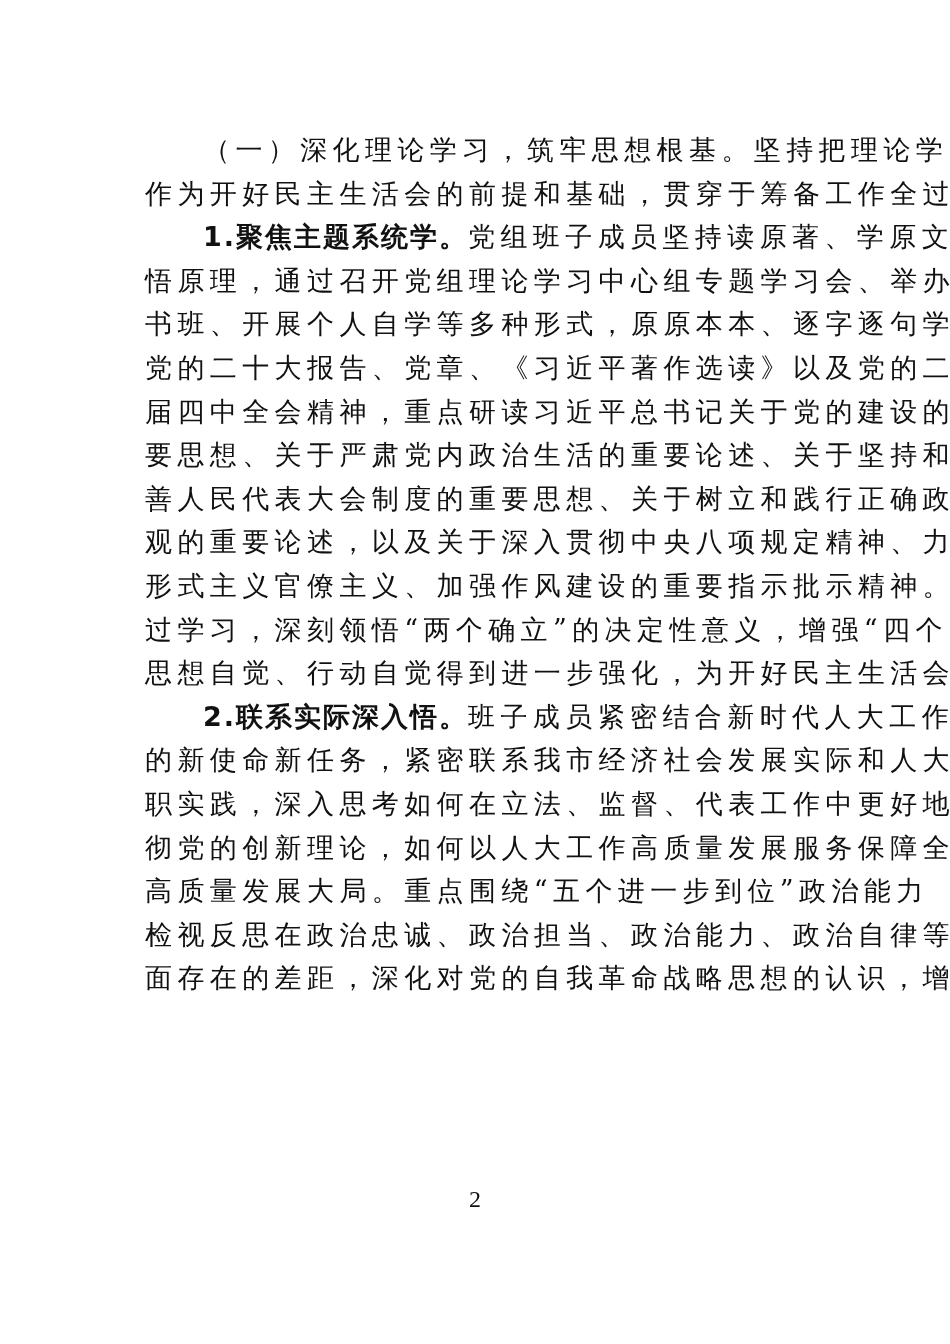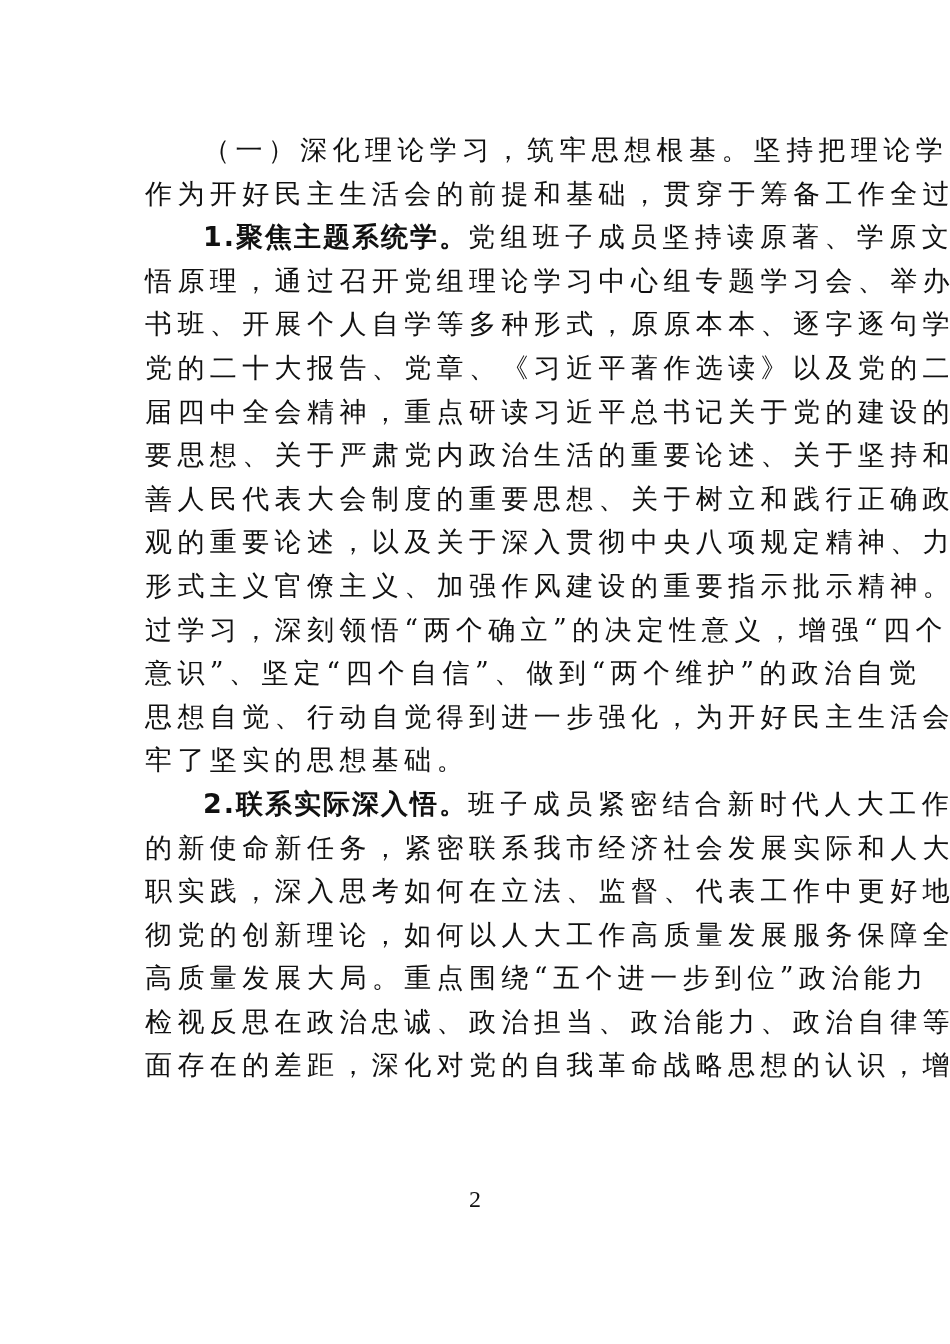--- a/index.html
+++ b/index.html
@@ -73,23 +73,21 @@
     <div class="line indent"><span class="bold">1.</span><span class="bold">聚焦主题系统学。</span><span>党组班子成员坚持读原著、学原文</span></div>
     <div class="line">悟原理，通过召开党组理论学习中心组专题学习会、举办读</div>
     <div class="line">书班、开展个人自学等多种形式，原原本本、逐字逐句学习</div>
     <div class="line">党的二十大报告、党章、《习近平著作选读》以及党的二十</div>
     <div class="line">届四中全会精神，重点研读习近平总书记关于党的建设的重</div>
     <div class="line">要思想、关于严肃党内政治生活的重要论述、关于坚持和完</div>
     <div class="line">善人民代表大会制度的重要思想、关于树立和践行正确政绩</div>
     <div class="line">观的重要论述，以及关于深入贯彻中央八项规定精神、力戒</div>
     <div class="line">形式主义官僚主义、加强作风建设的重要指示批示精神。通</div>
     <div class="line">过学习，深刻领悟“两个确立”的决定性意义，增强“四个</div>
-    <div class="line">意识”、坚定“四个自信”、做到“两个维护”的政治自觉</div>
     <div class="line">思想自觉、行动自觉得到进一步强化，为开好民主生活会打</div>
-    <div class="line last">牢了坚实的思想基础。</div>
 
     <div class="line indent"><span class="bold">2.</span><span class="bold">联系实际深入悟。</span><span>班子成员紧密结合新时代人大工作</span></div>
     <div class="line">的新使命新任务，紧密联系我市经济社会发展实际和人大履</div>
     <div class="line">职实践，深入思考如何在立法、监督、代表工作中更好地贯</div>
     <div class="line">彻党的创新理论，如何以人大工作高质量发展服务保障全市</div>
     <div class="line">高质量发展大局。重点围绕“五个进一步到位”政治能力</div>
     <div class="line">检视反思在政治忠诚、政治担当、政治能力、政治自律等方</div>
     <div class="line">面存在的差距，深化对党的自我革命战略思想的认识，增强</div>
 
   </div>

